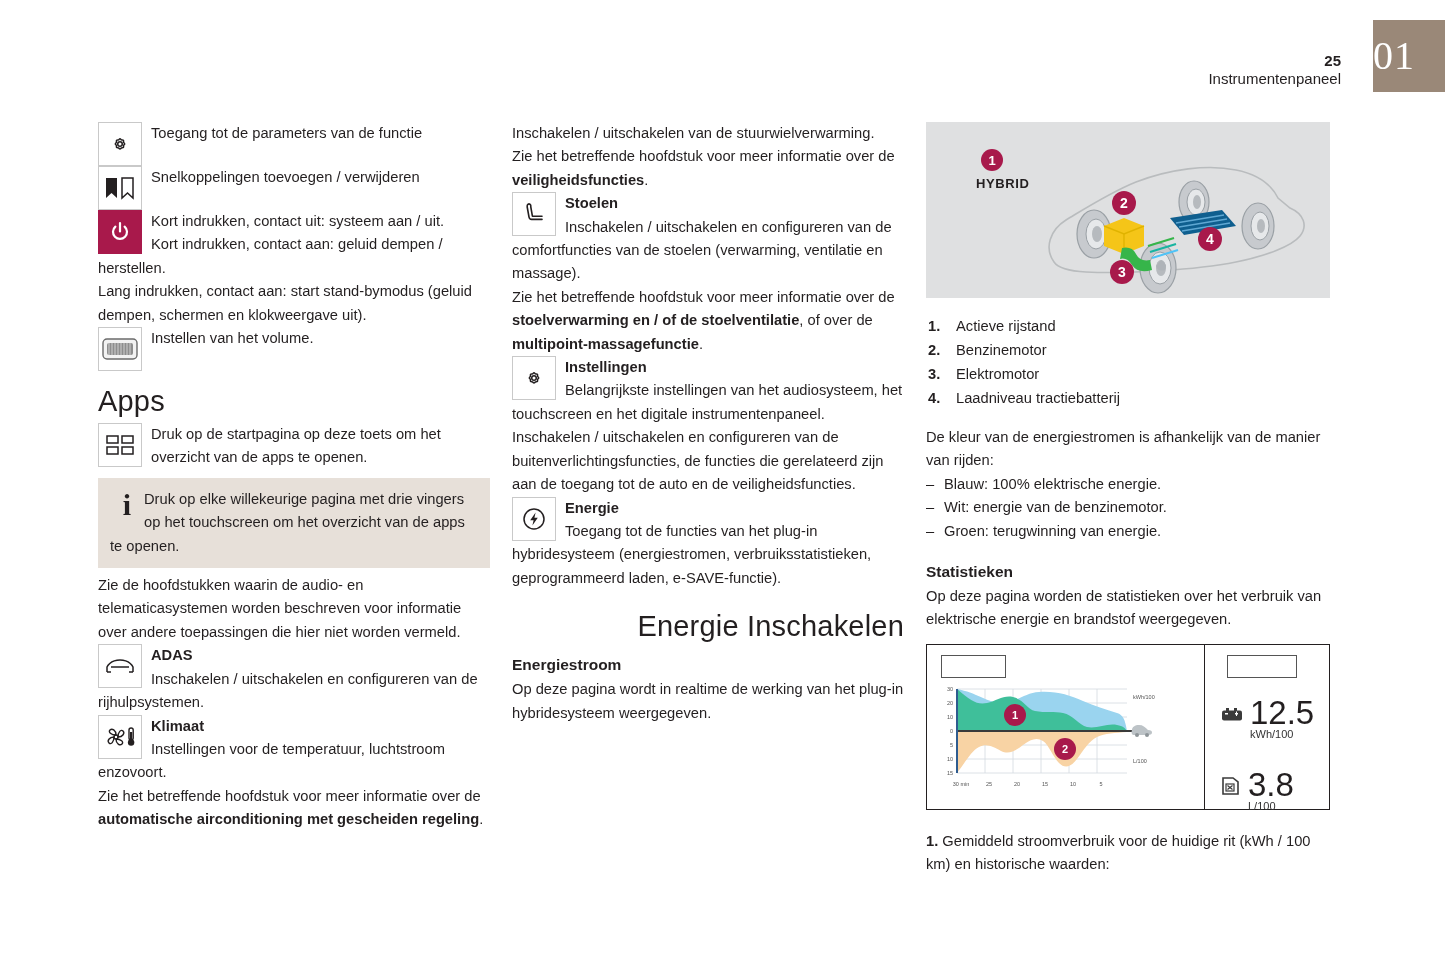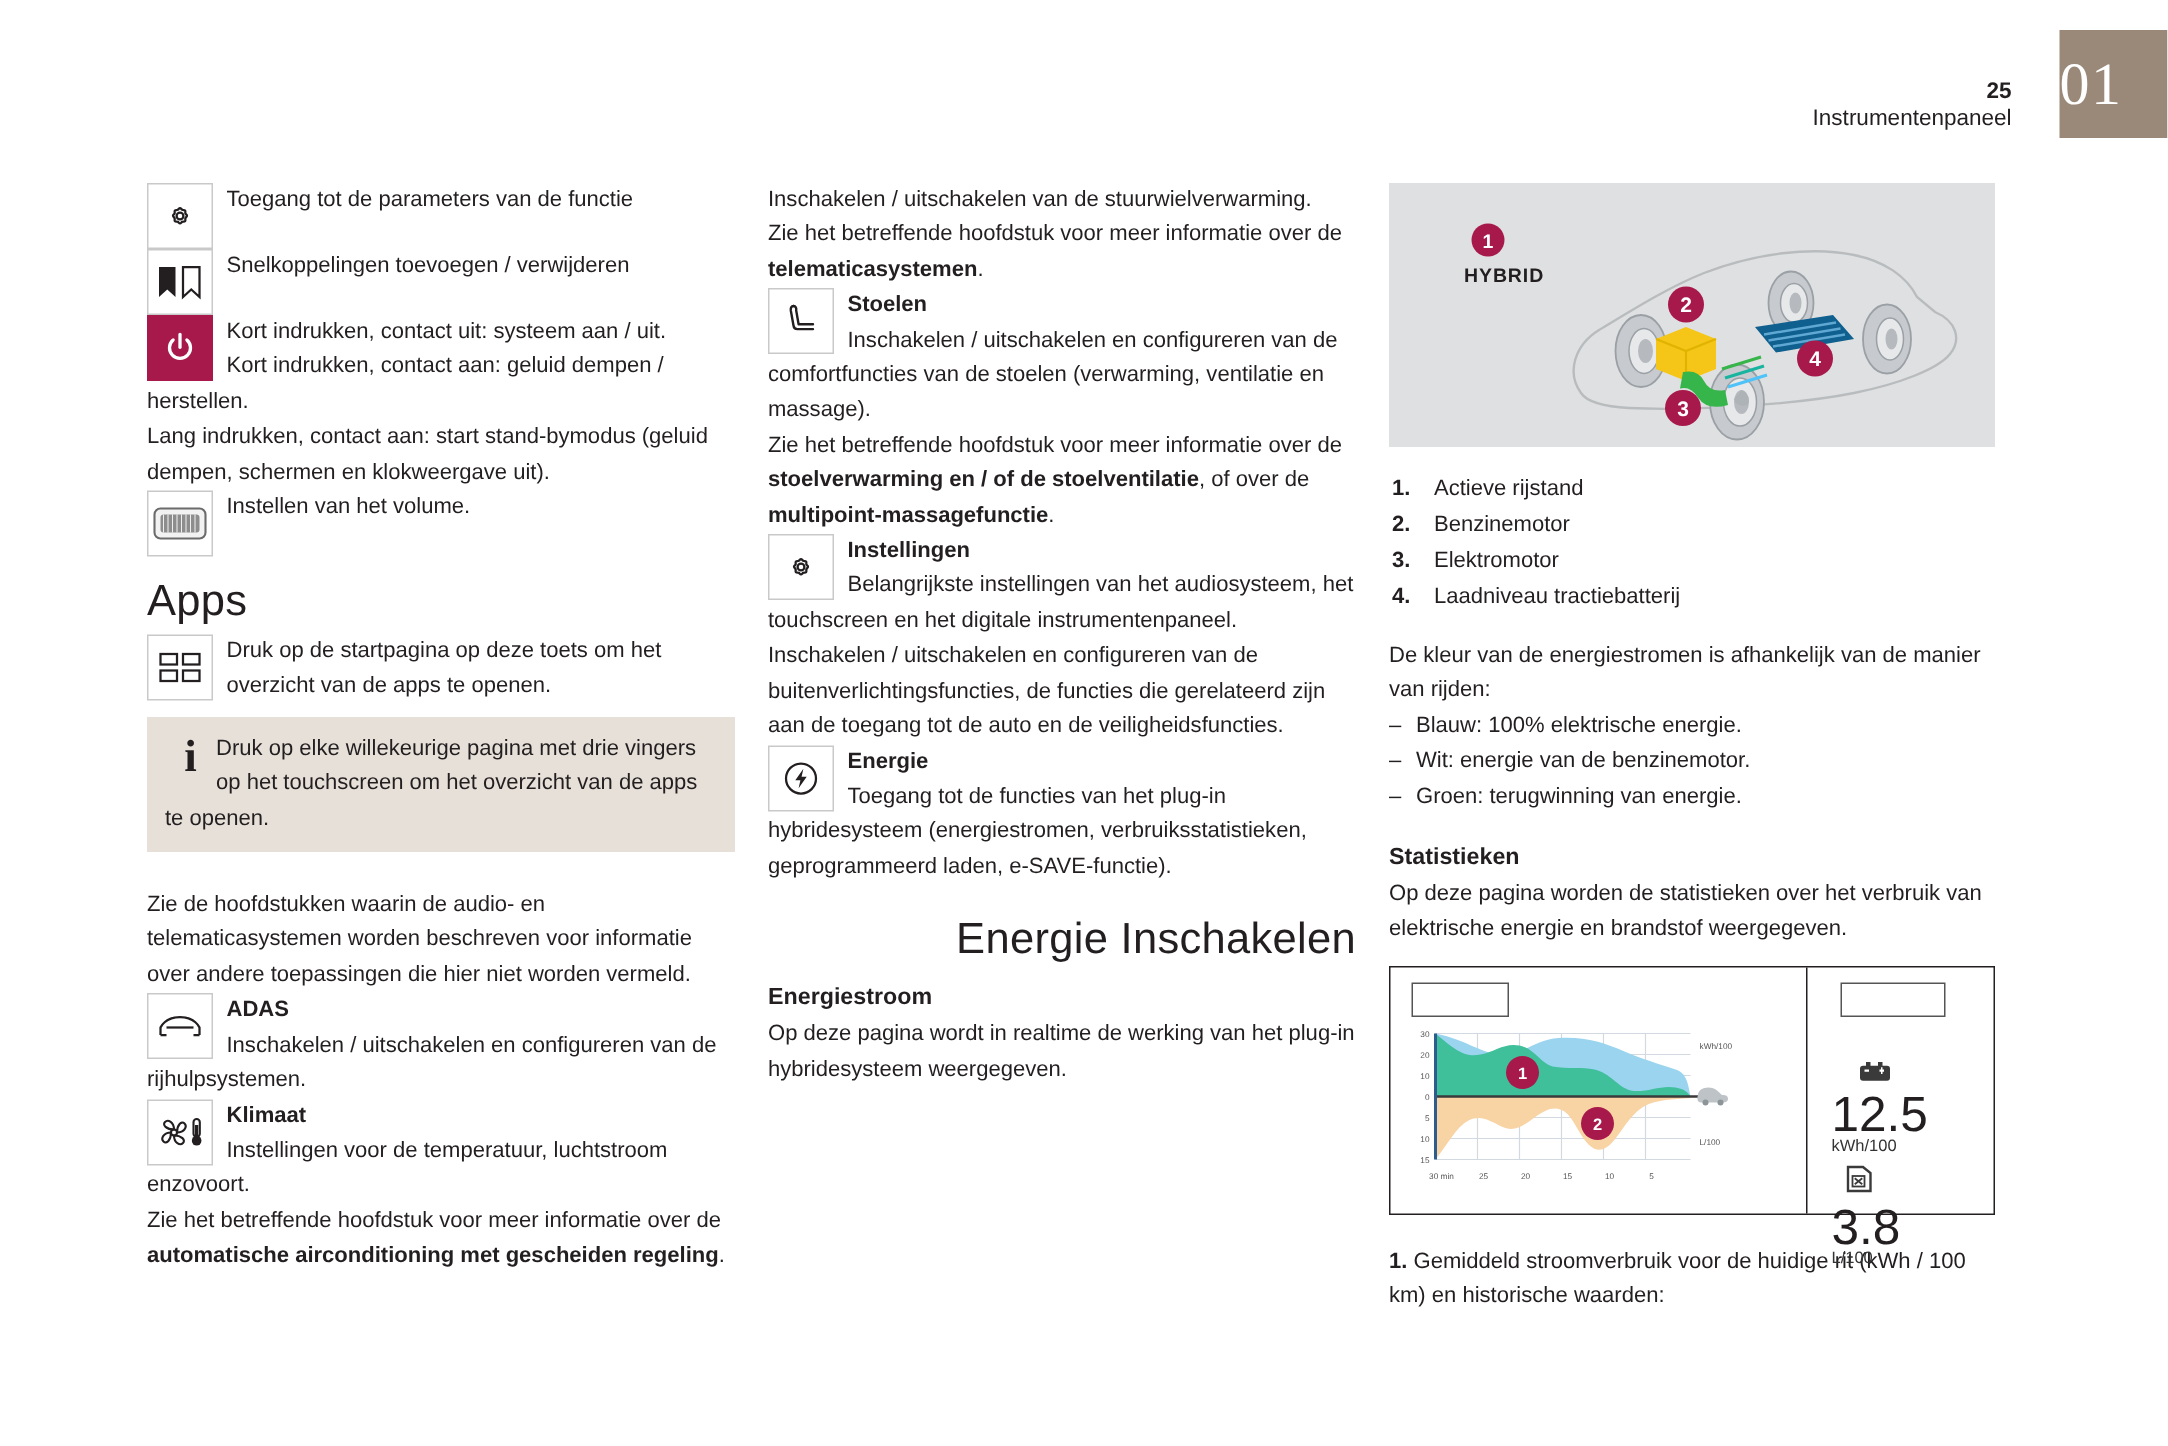--- a/index.html
+++ b/index.html
@@ -92,21 +92,21 @@
   
   .stats-screen{
     margin-top:12px;width:404px;height:166px;border:1.5px solid #231f20;
     background:#fff;display:flex;box-sizing:border-box;
   }
   .stats-left{flex:0 0 277px;border-right:1.5px solid #231f20;position:relative;}
   .stats-right{flex:1;position:relative;}
   .blankfield{
     position:absolute;border:1.2px solid #555;background:#fff;
   }
-  .stat-row{position:absolute;display:flex;align-items:center;flex-direction:column;}
+  .stat-row{position:absolute;display:flex;align-items:flex-start;}
   .stat-num{font-size:33px;line-height:31px;font-weight:400;color:#231f20;}
   .stat-unit{font-size:11px;line-height:13px;color:#333;}
 
   .footnote{margin-top:20px;font-size:14.7px;line-height:23.4px;}
 </style>
 </head>
 <body>
 
 <div class="header-text">
   <div class="header-page">25</div>
@@ -193,21 +193,21 @@
       <div class="txt">Druk op de startpagina op deze toets om het overzicht van de apps te openen.</div>
       <div class="clear"></div>
     </div>
 
     <div class="infobox">
       <div class="i-glyph">i</div>
       <p>Druk op elke willekeurige pagina met drie vingers op het touchscreen om het overzicht van de apps te openen.</p>
       <div class="clear"></div>
     </div>
 
-    <p class="para" style="margin-top:24px;">Zie de hoofdstukken waarin de audio- en telematicasystemen worden beschreven voor informatie over andere toepassingen die hier niet worden vermeld.</p>
+    <p class="para" style="margin-top:6px;">Zie de hoofdstukken waarin de audio- en telematicasystemen worden beschreven voor informatie over andere toepassingen die hier niet worden vermeld.</p>
 
     <div class="icon-row">
       <div class="icon-box">
         <svg width="32" height="20" viewBox="0 0 32 20" fill="none" stroke="#231f20" stroke-width="1.5" stroke-linejoin="round">
           <path d="M3 16 V11 C3 11 6 4 16 4 C26 4 29 11 29 11 V16"></path>
           <path d="M3 16 h4 M25 16 h4"></path>
           <path d="M7 11 h18"></path>
         </svg>
       </div>
       <div class="txt">
@@ -235,21 +235,21 @@
         <div>Instellingen voor de temperatuur, luchtstroom enzovoort.</div>
       </div>
       <div class="clear"></div>
     </div>
 
     <p class="para"><span>Zie het betreffende hoofdstuk voor meer informatie over de </span><span class="b">automatische airconditioning met gescheiden regeling</span><span>.</span></p>
   </div>
 
   <div class="col col-mid">
     <p class="para">Inschakelen / uitschakelen van de stuurwielverwarming.</p>
-    <p class="para"><span>Zie het betreffende hoofdstuk voor meer informatie over de </span><span class="b">telematicasystemen</span><span>.</span></p>
+    <p class="para"><span>Zie het betreffende hoofdstuk voor meer informatie over de </span><span class="b">veiligheidsfuncties</span><span>.</span></p>
 
     <div class="icon-row">
       <div class="icon-box">
         <svg width="26" height="26" viewBox="0 0 26 26" fill="none" stroke="#231f20" stroke-width="1.6" stroke-linejoin="round" stroke-linecap="round">
           <path d="M8 3 C6.5 3 6 4.5 6.2 6 L8 16 C8.2 17.6 9 18.4 10.6 18.4 H21"></path>
           <path d="M8 3 C9.5 3 10 4.5 9.8 6 L11.4 15.2 H21"></path>
         </svg>
       </div>
       <div class="txt">
         <div class="b">Stoelen</div>

